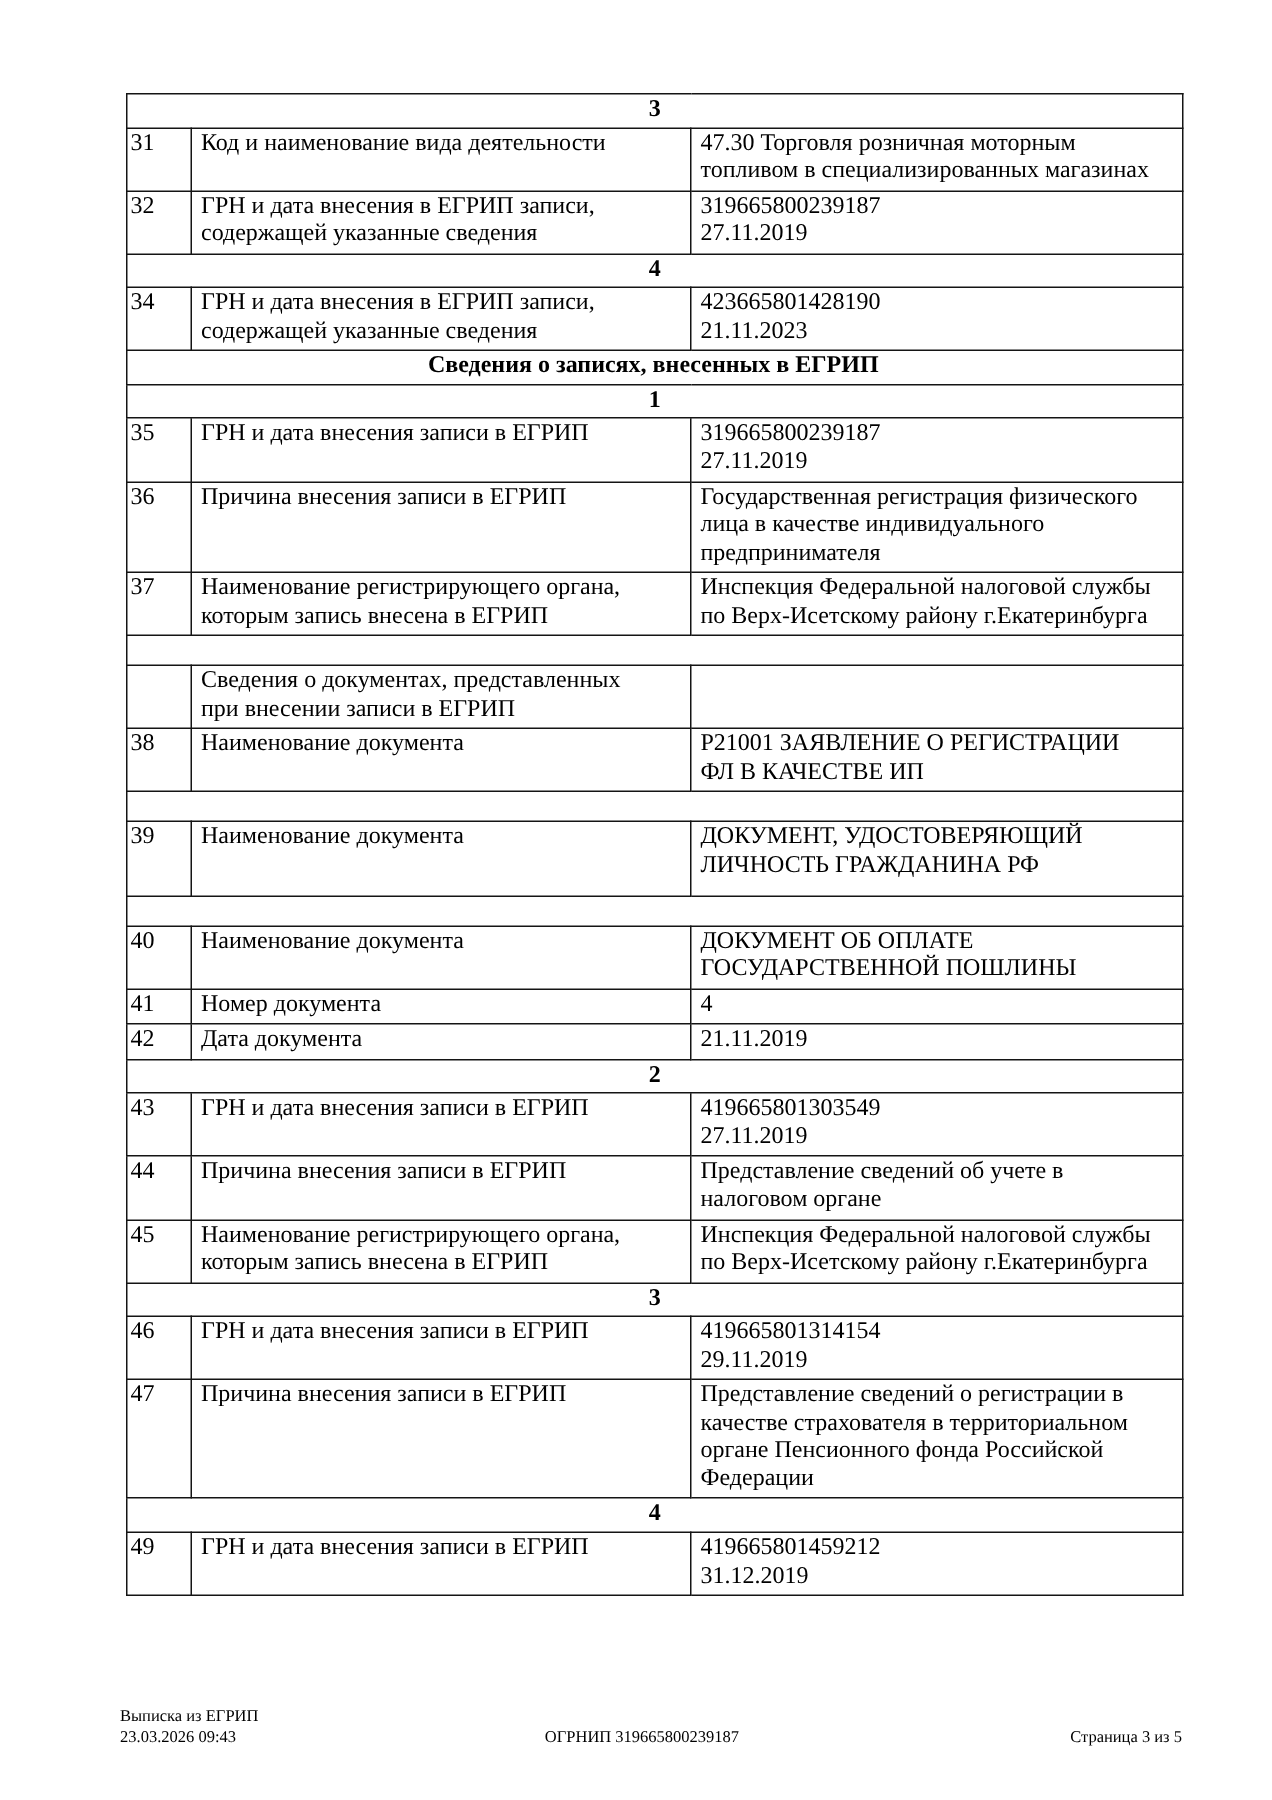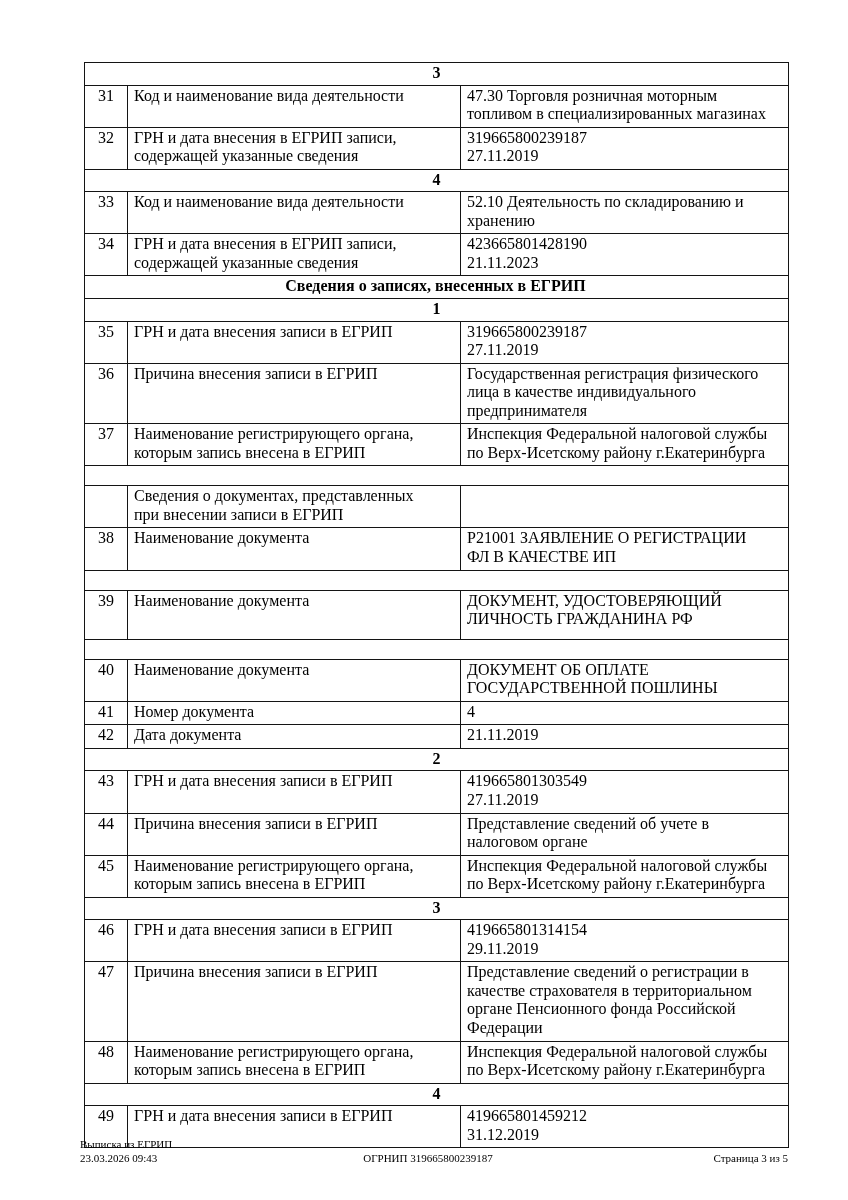--- a/index.html
+++ b/index.html
@@ -26,21 +26,20 @@
   .doc-table td {
     border: 1px solid #141414;
     vertical-align: top;
     font-size: 16px;
     line-height: 1.16;
     padding: 1px 6px 3px 6px;
     white-space: pre-line;
     word-wrap: break-word;
   }
   td.td-num {
-    text-align: center;
     padding-left: 2px;
     padding-right: 2px;
   }
   tr.r-section td {
     text-align: center;
     font-weight: bold;
     padding: 1px 2px 2px 2px;
   }
   tr.r-title td {
     text-align: center;
@@ -105,26 +104,20 @@
       <td class="td-num">32</td>
       <td class="td-name">ГРН и дата внесения в ЕГРИП записи,
 содержащей указанные сведения</td>
       <td class="td-val">319665800239187
 27.11.2019</td>
     </tr>
     <tr class="r-section">
       <td colspan="3">4</td>
     </tr>
     <tr class="r-data">
-      <td class="td-num">33</td>
-      <td class="td-name">Код и наименование вида деятельности</td>
-      <td class="td-val">52.10 Деятельность по складированию и
-хранению</td>
-    </tr>
-    <tr class="r-data">
       <td class="td-num">34</td>
       <td class="td-name">ГРН и дата внесения в ЕГРИП записи,
 содержащей указанные сведения</td>
       <td class="td-val">423665801428190
 21.11.2023</td>
     </tr>
     <tr class="r-title">
       <td colspan="3">Сведения о записях, внесенных в ЕГРИП</td>
     </tr>
     <tr class="r-section">
@@ -224,27 +217,20 @@
       <td class="td-val">419665801314154
 29.11.2019</td>
     </tr>
     <tr class="r-data">
       <td class="td-num">47</td>
       <td class="td-name">Причина внесения записи в ЕГРИП</td>
       <td class="td-val">Представление сведений о регистрации в
 качестве страхователя в территориальном
 органе Пенсионного фонда Российской
 Федерации</td>
-    </tr>
-    <tr class="r-data">
-      <td class="td-num">48</td>
-      <td class="td-name">Наименование регистрирующего органа,
-которым запись внесена в ЕГРИП</td>
-      <td class="td-val">Инспекция Федеральной налоговой службы
-по Верх-Исетскому району г.Екатеринбурга</td>
     </tr>
     <tr class="r-section">
       <td colspan="3">4</td>
     </tr>
     <tr class="r-data">
       <td class="td-num">49</td>
       <td class="td-name">ГРН и дата внесения записи в ЕГРИП</td>
       <td class="td-val">419665801459212
 31.12.2019</td>
     </tr>

